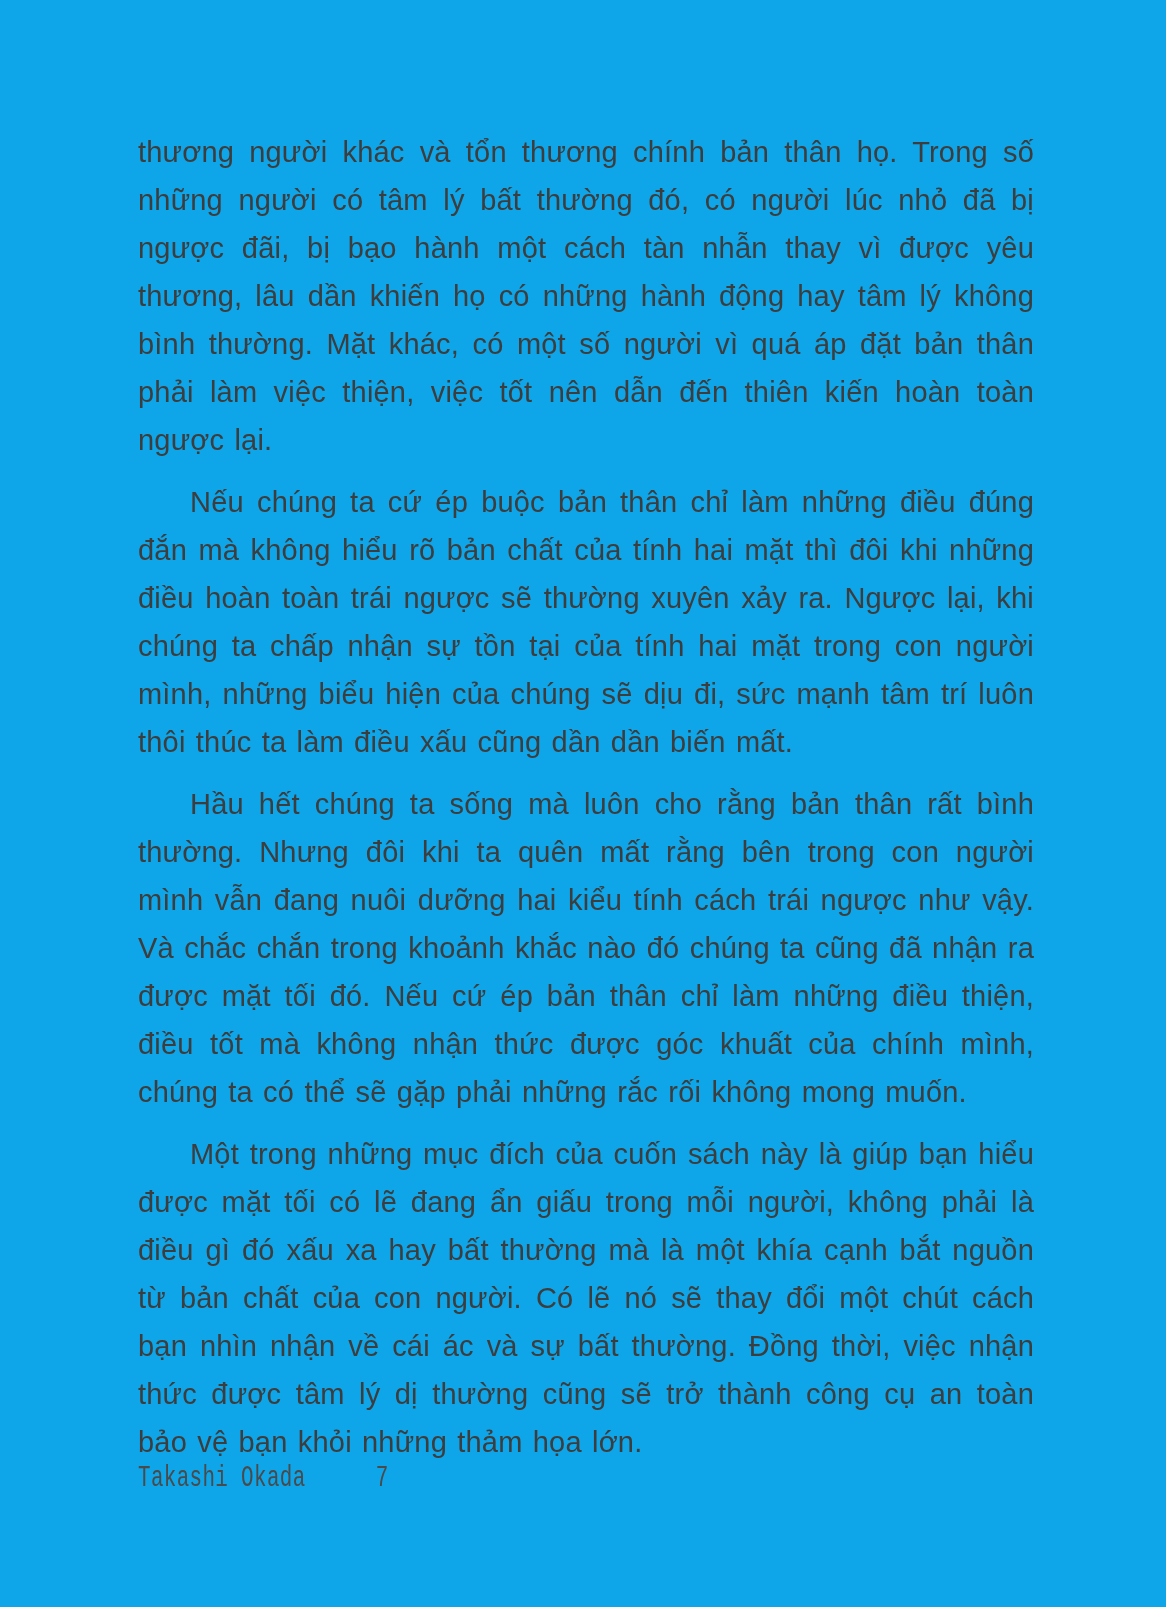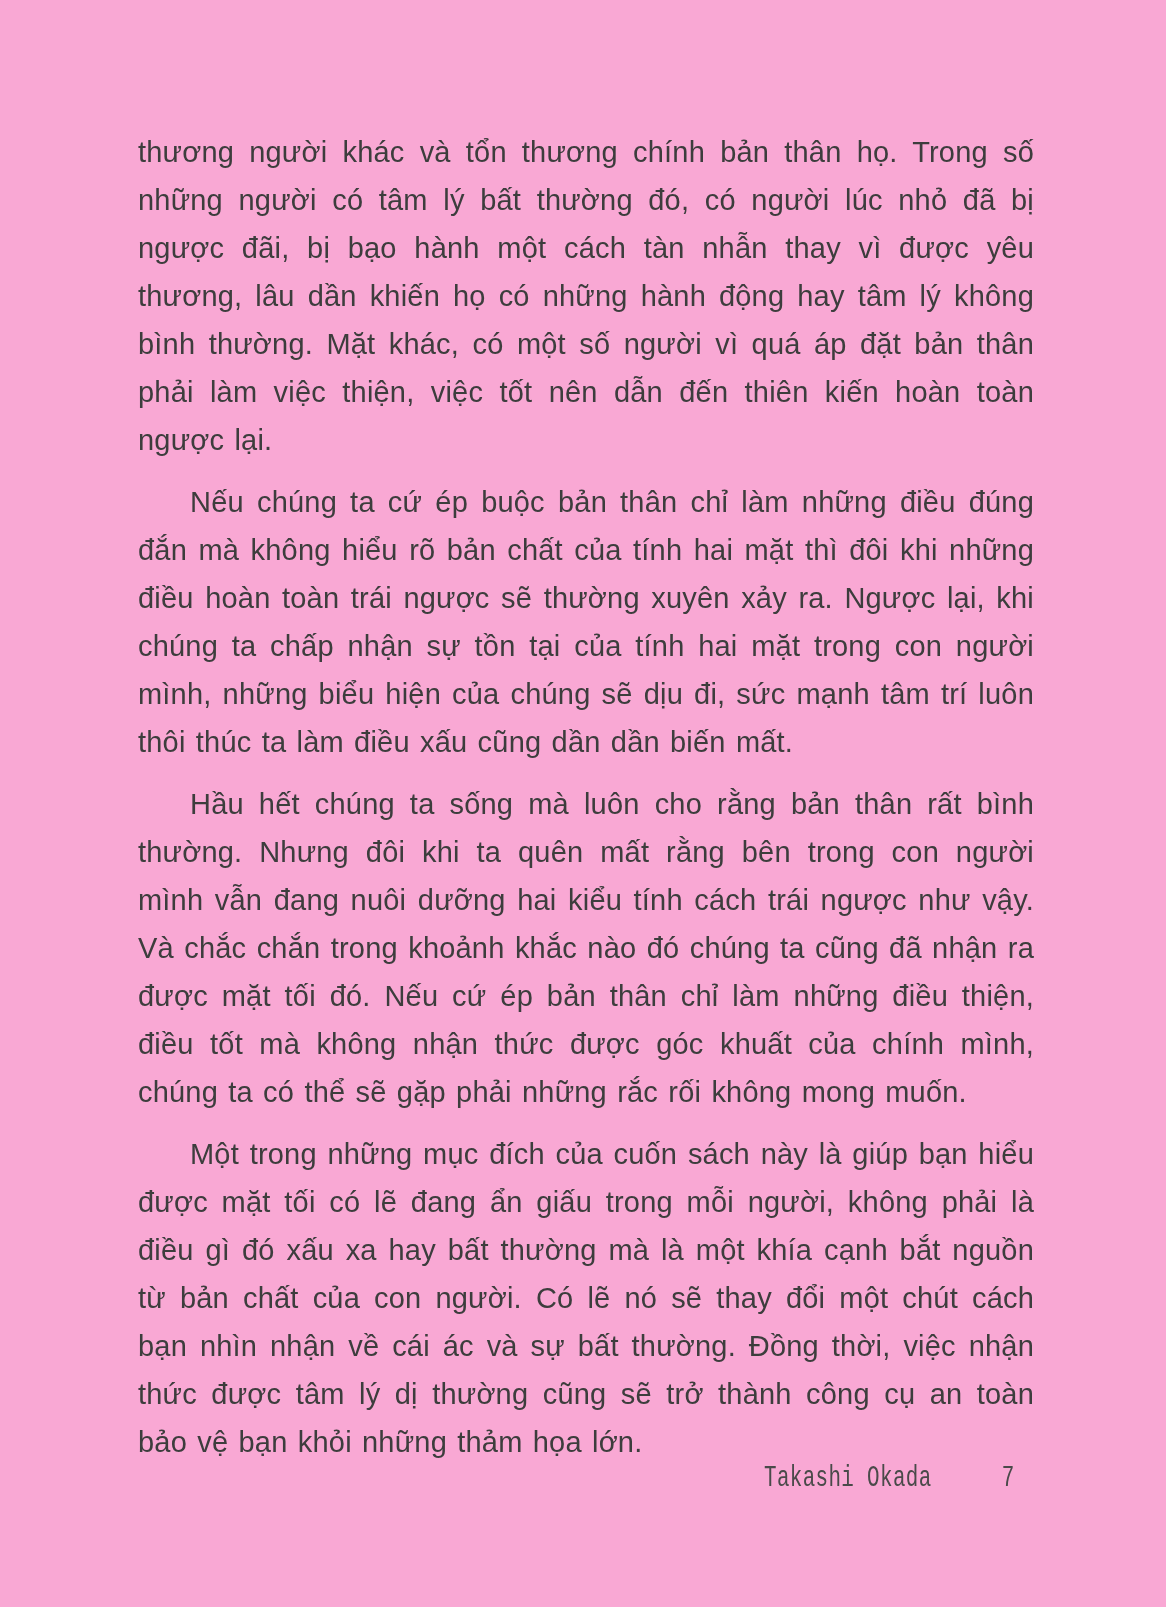--- a/index.html
+++ b/index.html
@@ -7,21 +7,21 @@
   body {
     width: 1166px;
     height: 1607px;
     position: relative;
     font-family: "Liberation Sans", sans-serif;
     overflow: hidden;
   }
   .page {
     position: absolute;
     inset: 0;
-    background: #f9a8d4;
+    background: #0ea5e9;
   }
   .page-body {
     position: absolute;
     left: 138px;
     top: 128px;
     width: 896px;
     color: #3d3d3d;
     font-size: 29px;
     line-height: 48px;
     text-align: justify;
@@ -35,21 +35,21 @@
   }
   .para.no-indent {
     text-indent: 0;
   }
   .page-footer {
     position: absolute;
     left: 138px;
     right: 152px;
     top: 1462px;
     display: flex;
-    justify-content: flex-end;
+    justify-content: flex-start;
     align-items: flex-end;
     color: #4a4a4a;
     font-family: "Liberation Mono", monospace;
     font-size: 29px;
   }
   .condensed {
     display: inline-block;
     transform: scaleX(0.72);
     transform-origin: left bottom;
     letter-spacing: 0.5px;

